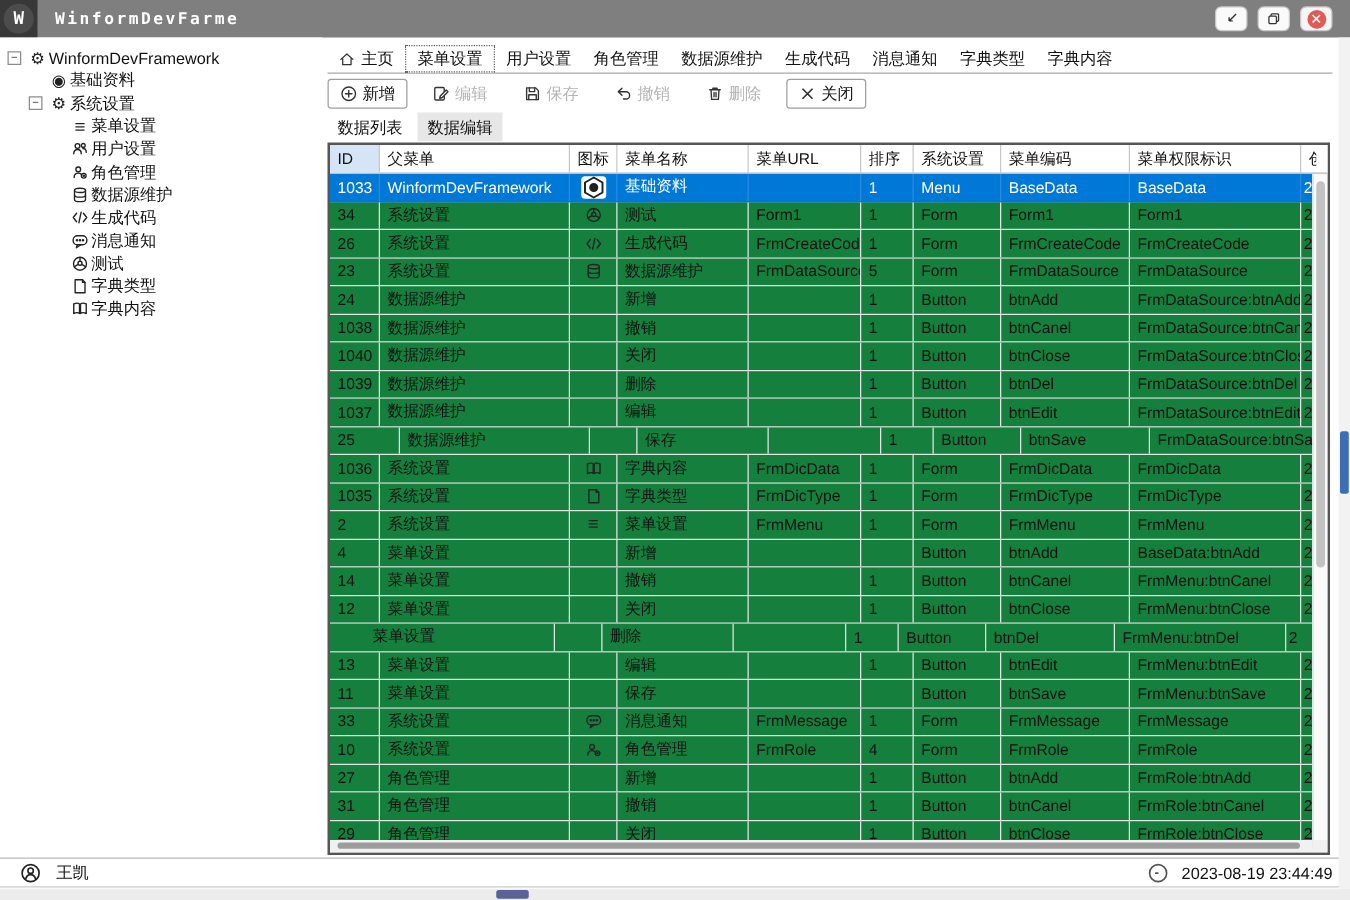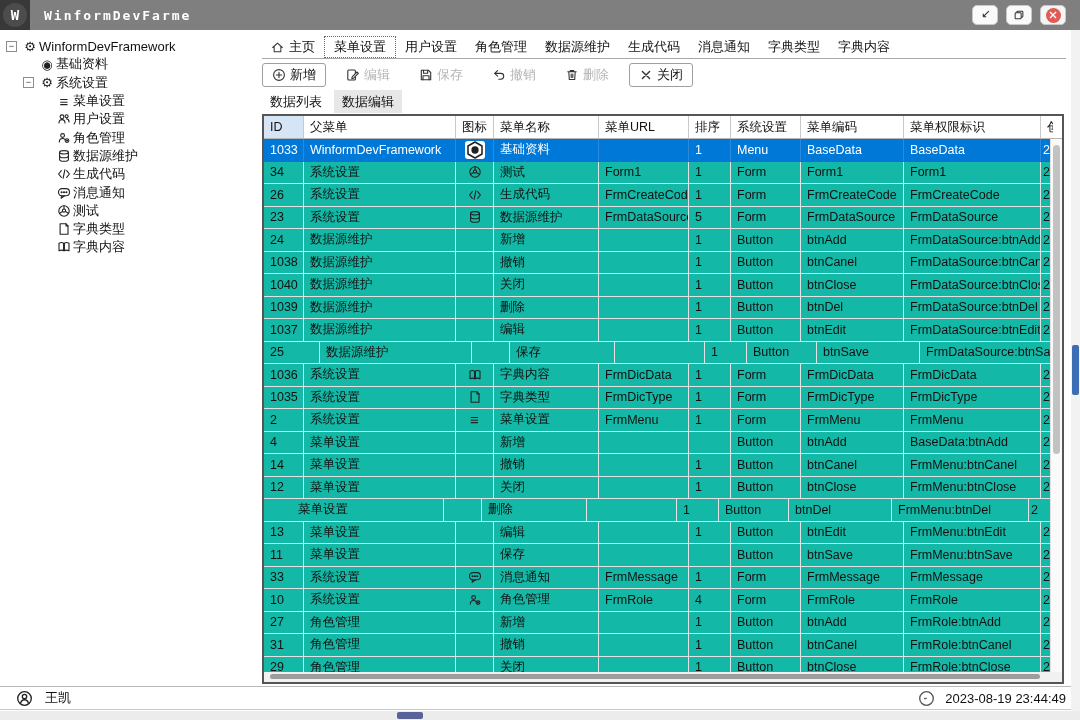--- a/index.html
+++ b/index.html
@@ -52,21 +52,21 @@
   .grid{position:absolute;left:262px;top:114px;width:802px;height:570px;border:2px solid #555;background:#fff;
         display:flex;flex-direction:column;font-size:12.5px;}
   .grid-head{flex:none;height:23px;display:flex;border-bottom:1px solid #b5b5b5;background:#fff;}
   .hcell{display:flex;align-items:center;padding:0 6px;border-right:1px solid #c9c9c9;overflow:hidden;white-space:nowrap;}
   .hcell.current{background:#d5e5f6;}
   .hcell.center{justify-content:center;}
   .hcell.last{border-right:none;flex:1;}
   .hspacer{width:12px;flex:none;}
   .grid-rows{flex:1;position:relative;overflow:hidden;}
   .rows-clip{position:absolute;left:0;top:0;right:12px;bottom:0;overflow:hidden;}
-  .grow{display:flex;height:22.5px;border-bottom:1px solid #e3e3e3;background:#14b8a6;cursor:default;}
+  .grow{display:flex;height:22.5px;border-bottom:1px solid #e3e3e3;background:#15803d;cursor:default;}
   .grow.selected{background:#0078d7;color:#fff;border-bottom-color:#0078d7;}
   .gcell{display:flex;align-items:center;padding:0 6px;border-right:1px solid #e3e3e3;overflow:hidden;white-space:nowrap;}
   .grow.selected .gcell{border-right-color:#2a8adf;}
   .gcell.center{justify-content:center;padding:0;}
   .gcell.last{border-right:none;flex:1;padding:0 2px;}
   .rowico{display:flex;align-items:center;justify-content:center;color:#222;}
   .rowico svg{width:14px;height:14px;}
   .iconbox{background:#fff;border-radius:3px;width:20px;height:18px;display:flex;align-items:center;justify-content:center;color:#222;}
   
   .vscroll{position:absolute;right:0;top:0;bottom:10px;width:12px;background:#fafafa;border-left:1px solid #e0e0e0;}

